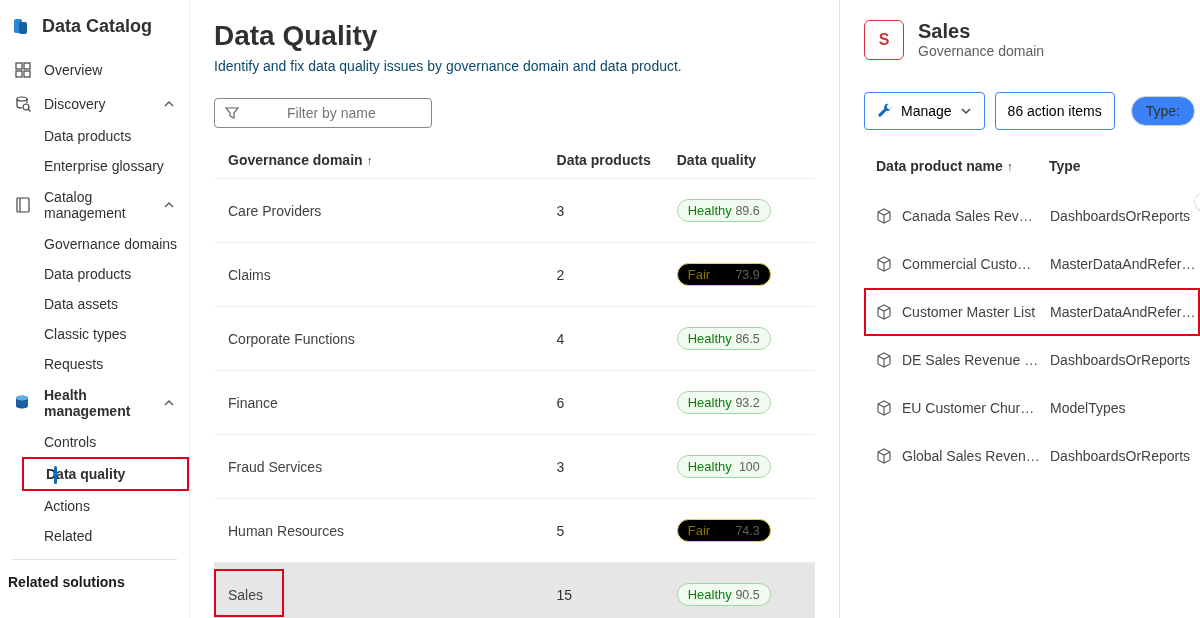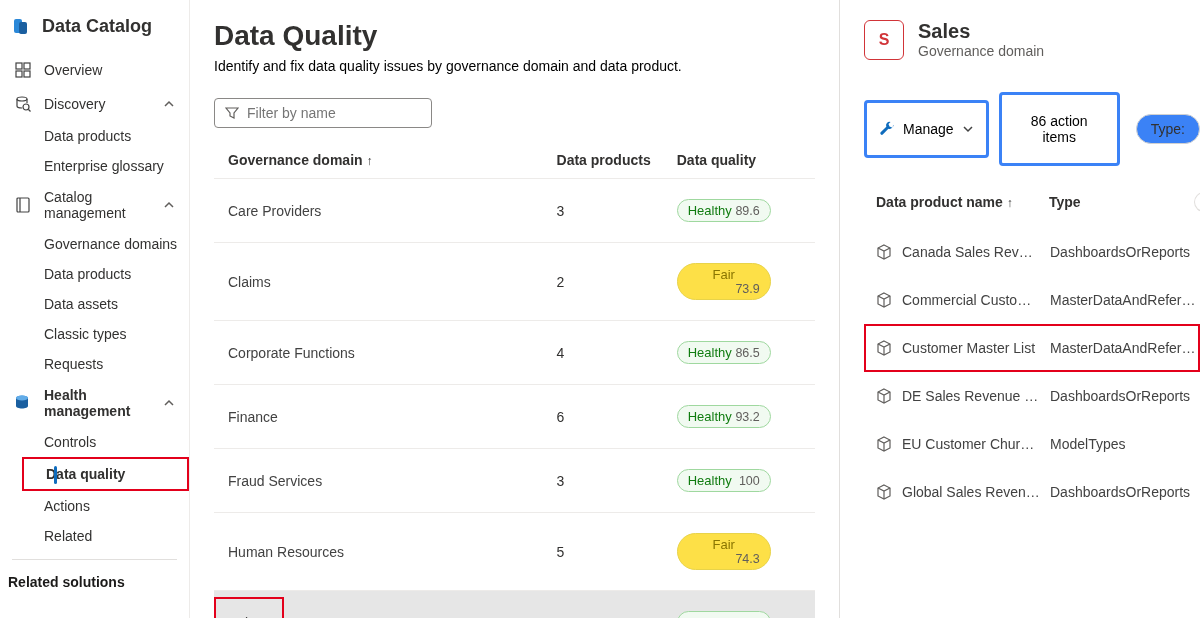--- a/index.html
+++ b/index.html
@@ -21,48 +21,48 @@
   .nav-sub.active::before { content:''; position:absolute; left:30px; width:3px; height:18px; background:#0f6cbd; border-radius:2px; }
   .nav-sub { position: relative; }
   .highlight-red { border: 2px solid #e3001b; }
   .divider { border-top: 1px solid #e1dfdd; margin: 8px 12px 4px 12px; }
   .related { padding: 10px 8px; font-weight: 600; font-size: 14px; color: #1b1a19; }
   
   
   .main { flex: 1; display: flex; overflow: hidden; }
   .content { flex: 1; padding: 20px 24px 0 24px; overflow: hidden; display:flex; flex-direction:column; border-right: 1px solid #e1dfdd; min-width: 0; }
   .page-title { font-size: 28px; font-weight: 600; margin-bottom: 6px; }
-  .page-sub { color: #000000; margin-bottom: 24px; }
+  .page-sub { color: #0c4a6e; margin-bottom: 24px; }
   .filter-box { border: 1px solid #8a8886; border-radius: 4px; padding: 6px 10px; display: inline-flex; align-items: center; gap: 8px; width: 218px; color: #605e5c; margin-bottom: 14px; }
-  .filter-box input { border: none; outline: none; font-size: 14px; width: 100%; color: #605e5c; }
+  .filter-box input { border: none; outline: none; font-size: 14px; width: 100%; color: #605e5c; margin-left: 40px; }
   
   table.grid { width: 100%; border-collapse: collapse; }
   .grid th { text-align: left; font-weight: 600; padding: 10px 12px; color: #323130; font-size: 14px; }
   .grid td { padding: 20px 12px; border-top: 1px solid #edebe9; color: #323130; }
   .grid tr.selected td { background: #e6e6e6; }
   .sort-arrow { font-size: 12px; padding-left:4px; }
-  .badge { display: inline-flex; align-items: center; border: 1px solid; border-radius: 999px; padding: 3px 10px; font-size: 13px; min-width: 94px; }
+  .badge { display: inline-flex; align-items: flex-end; border: 1px solid; border-radius: 999px; padding: 3px 10px; font-size: 13px; min-width: 94px; }
   .badge.healthy { border-color: #9fd89f; background: #f1faf1; color: #0e700e; }
   .badge.healthy .label { color:#107c10; font-weight:500; }
-  .badge.fair { border-color: #e8d34a; background: #fde047; flex-direction: column; }
+  .badge.fair { border-color: #e8d34a; background: #000000; }
   .badge.fair .label { color: #8a7500; font-weight:500; }
   .badge .num { margin-left: auto; color: #605e5c; font-size: 12.5px; }
   .cell-name { color: #424242; }
   td.name-cell.hl { position: relative; }
   .hl-box { position:absolute; border:2px solid #e3001b; left:0; top:6px; width:70px; height:48px; }
   
   
   .detail { width: 360px; padding: 20px 0 0 24px; overflow: hidden; display:flex; flex-direction: column; position: relative; }
   .detail::after { content:''; position:absolute; right:-4px; top:192px; width:8px; height:18px; border:1px solid #e1dfdd; border-radius:999px 0 0 999px; }
   .detail-header { display: flex; gap: 14px; align-items: flex-start; margin-bottom: 32px; }
   .detail-badge { width: 40px; height: 40px; border: 1.5px solid #d13438; border-radius: 6px; display: flex; align-items: center; justify-content: center; color: #d13438; font-weight: 600; font-size: 16px; }
   .detail-title { font-size: 20px; font-weight: 600; }
   .detail-sub { color: #605e5c; font-size: 14px; }
   .button-row { display: flex; gap: 10px; margin-bottom: 28px; align-items: center; }
-  .btn { border: 3px solid #3b82f6; border-radius: 4px; padding: 18px 12px; background: #fff; cursor: pointer; display: inline-flex; align-items: center; gap: 8px; font-size: 14px; }
+  .btn { border: 1px solid #3b82f6; border-radius: 4px; padding: 10px 12px; background: #fff; cursor: pointer; display: inline-flex; align-items: center; gap: 8px; font-size: 14px; }
   .btn .wrench { color: #0f6cbd; }
   .pill { border:1px solid #d1d1d1; border-radius: 999px; padding: 6px 14px; font-size:14px; cursor:pointer; background:#3b82f6; white-space:nowrap; }
   .detail-cols { display:flex; gap: 8px; font-weight:600; padding: 0 0 18px 12px; }
   .detail-col-name { width: 165px; }
   .detail-row { display:flex; align-items:center; padding: 16px 0 16px 12px; gap:10px; }
   .detail-row .cube { width:16px; height:16px; }
   .detail-row .dp-name { width: 138px; overflow:hidden; text-overflow: ellipsis; white-space: nowrap; color:#424242; }
   .detail-row .dp-type { overflow:hidden; text-overflow: ellipsis; white-space: nowrap; color:#424242; flex:1; }
   .detail-row.hl { border:2px solid #e3001b; padding:14px 0 14px 10px; }
   

